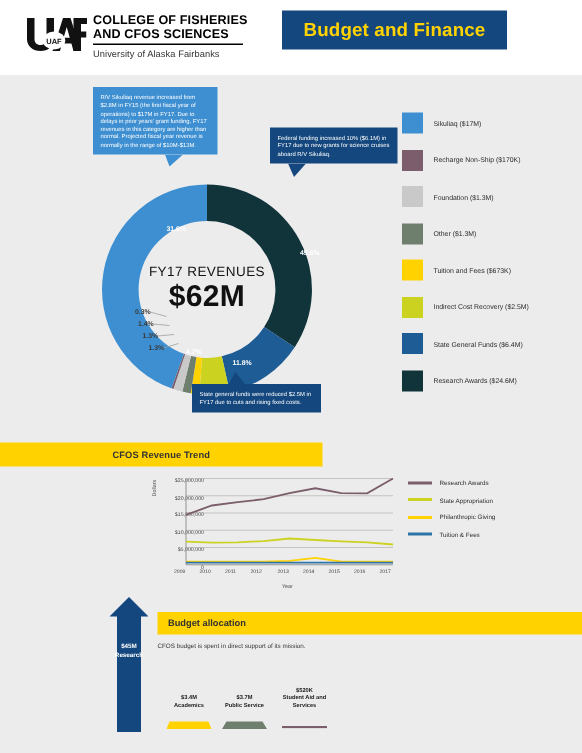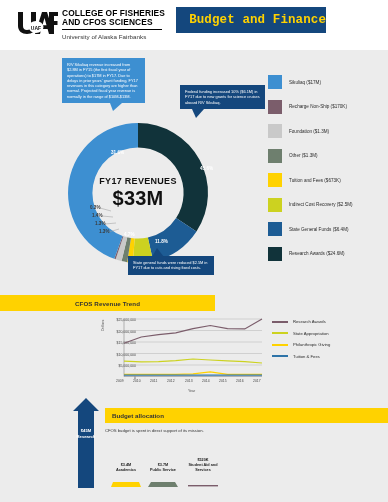--- a/index.html
+++ b/index.html
@@ -19,39 +19,39 @@
     position:absolute;left:62px;top:9px;
     font-size:8.4px;font-weight:bold;line-height:9.4px;
     letter-spacing:.1px;color:#000;
   }
   .college-rule{position:absolute;left:62px;top:29px;width:100px;height:1px;background:#000;}
   .univ-name{
     position:absolute;left:62px;top:32.5px;
     font-size:6.2px;color:#333;letter-spacing:.05px;
   }
   .budget-banner{
-    position:absolute;left:176px;top:7px;width:150px;height:26px;
-    background:#14477d;display:flex;align-items:center;justify-content:flex-end;font-family:Liberation Mono, monospace;
+    position:absolute;left:188px;top:7px;width:150px;height:26px;
+    background:#14477d;display:flex;align-items:center;justify-content:center;
   }
   .budget-banner span{
     color:#ffd200;font-size:12.5px;font-weight:bold;letter-spacing:.1px;
   }
 
   
   .body-area{position:absolute;left:0;top:50px;width:388px;height:452px;background:#ececec;}
 
   
   .donut-wrap{position:absolute;left:48px;top:110px;width:180px;height:165px;}
   .donut-svg{position:absolute;left:0;top:0;}
   .donut-center{
     position:absolute;left:0;top:0;width:180px;height:165px;
     display:flex;flex-direction:column;align-items:center;justify-content:center;
     pointer-events:none;
   }
-  .donut-title{font-size:9px;font-weight:bold;color:#111;letter-spacing:.3px;}
+  .donut-title{font-size:9px;font-weight:normal;color:#111;letter-spacing:.3px;}
   .donut-value{font-size:20px;font-weight:bold;color:#111;margin-top:1px;letter-spacing:.2px;}
 
   .pct{position:absolute;font-size:4.6px;font-weight:bold;color:#ffffff;}
   .pct.dark{color:#3a3a3a;}
 
   
   .callout{position:absolute;color:#ffffff;font-size:3.9px;line-height:5.3px;padding:4px 5px;}
   .callout.blue{background:#3d8fd1;}
   .callout.navy{background:#14477d;}
 
@@ -158,21 +158,21 @@
 
         <path d="M -16.42,68.05 A 70,70 0 0 1 -22.41,66.32 L -14.60,43.21 A 45.6,45.6 0 0 0 -10.70,44.33 Z" fill="#c9c9c9"></path>
 
         <path d="M -22.41,66.32 A 70,70 0 0 1 -23.70,65.86 L -15.44,42.91 A 45.6,45.6 0 0 0 -14.60,43.21 Z" fill="#7b5d6b"></path>
 
         <path d="M -23.70,65.86 A 70,70 0 0 1 0,-70 L 0,-45.6 A 45.6,45.6 0 0 0 -15.44,42.91 Z" fill="#3d8fd1"></path>
       </g>
     </svg>
     <div class="donut-center">
       <div class="donut-title">FY17 REVENUES</div>
-      <div class="donut-value">$33M</div>
+      <div class="donut-value">$62M</div>
     </div>
   </div>
 
   <div class="pct" style="left:200px;top:166px;">45.6%</div>
   <div class="pct" style="left:155px;top:239px;">11.8%</div>
   <div class="pct" style="left:124px;top:232px;">4.7%</div>
   <div class="pct dark" style="left:99px;top:229px;">1.3%</div>
   <div class="pct dark" style="left:95px;top:221px;">1.3%</div>
   <div class="pct dark" style="left:92px;top:213px;">1.4%</div>
   <div class="pct dark" style="left:90px;top:205px;">0.3%</div>

